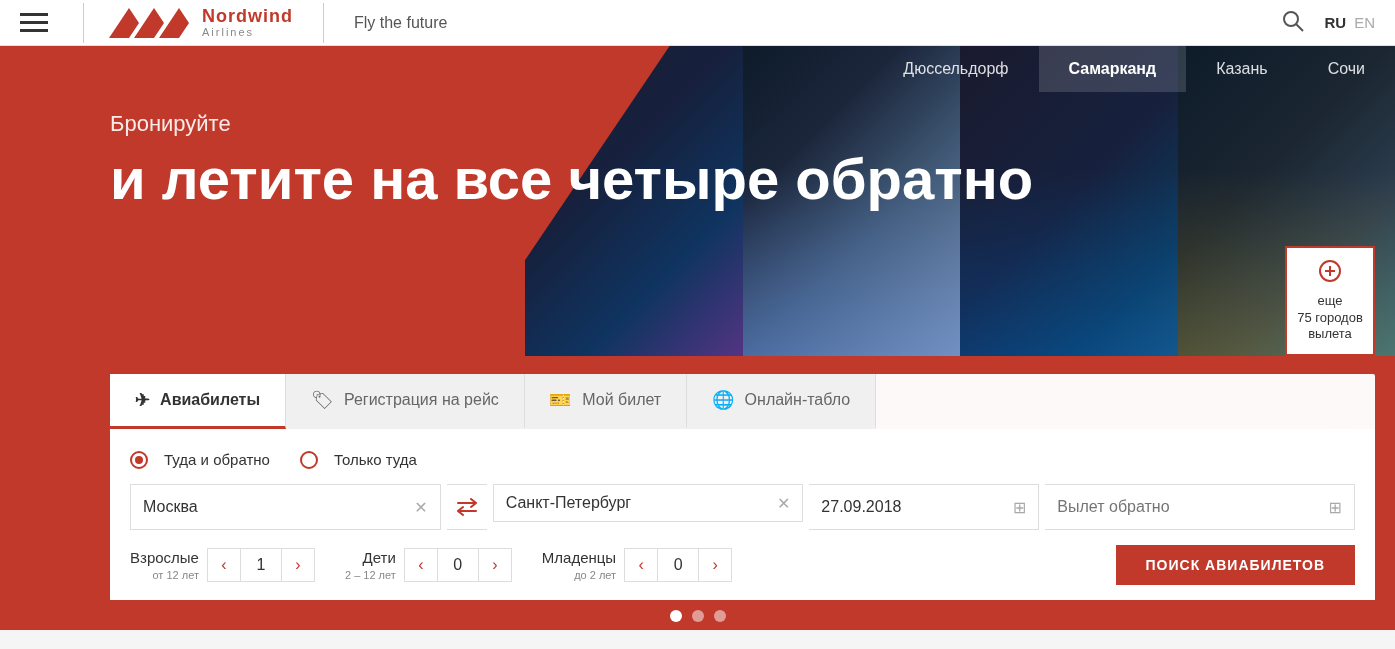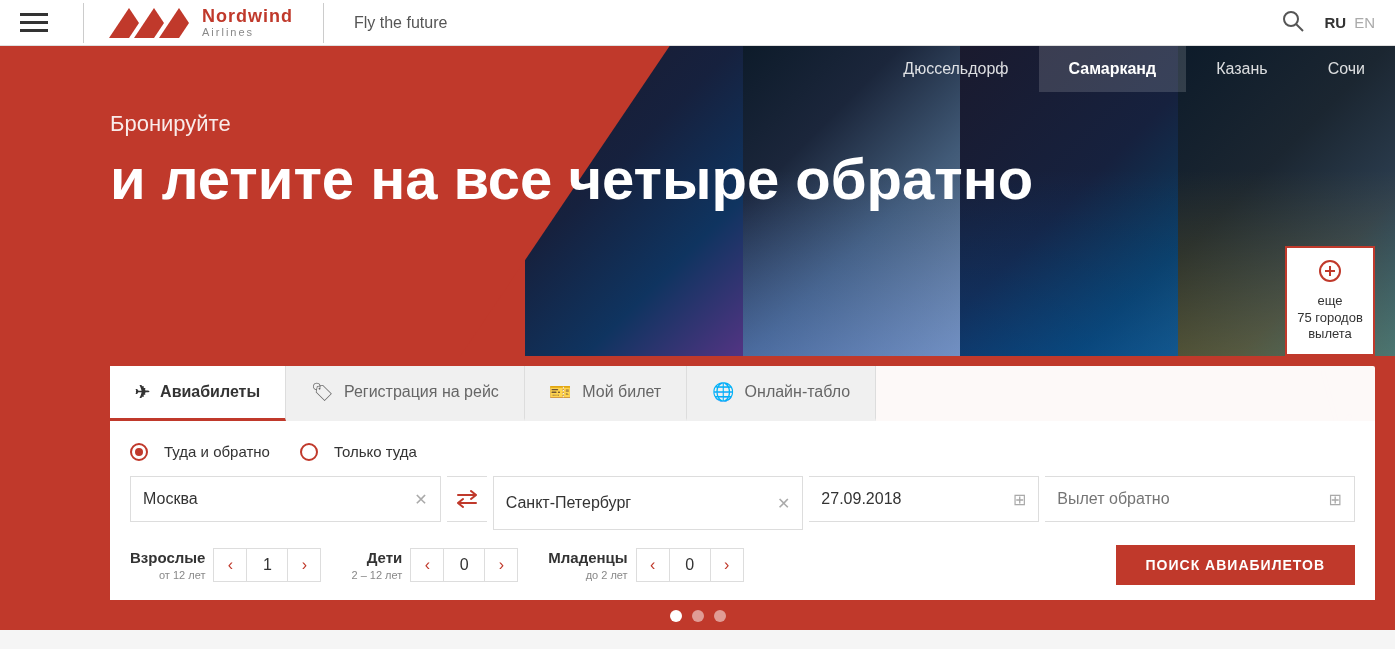--- a/index.html
+++ b/index.html
@@ -351,21 +351,21 @@
       cursor: pointer;
       color: #c0392b;
       font-size: 18px;
     }
     .field-to {
       flex: 1;
       border: 1px solid #ddd;
       display: flex;
       align-items: center;
       padding: 0 12px;
-      height: 54px;
+      height: 38px;
       background: #fff;
     }
     .field-to input {
       border: none;
       outline: none;
       font-size: 16px;
       color: #333;
       flex: 1;
       background: transparent;
     }
@@ -426,21 +426,21 @@
       margin-right: 30px;
     }
     .pax-label {
       font-size: 13px;
       color: #333;
       text-align: right;
       line-height: 1.3;
     }
     .pax-label .pax-main {
       font-size: 15px;
-      font-weight: 700;
+      font-weight: 400;
     }
     .pax-label .pax-sub {
       font-size: 11px;
       color: #888;
     }
     .stepper {
       display: flex;
       align-items: center;
       gap: 0;
     }

